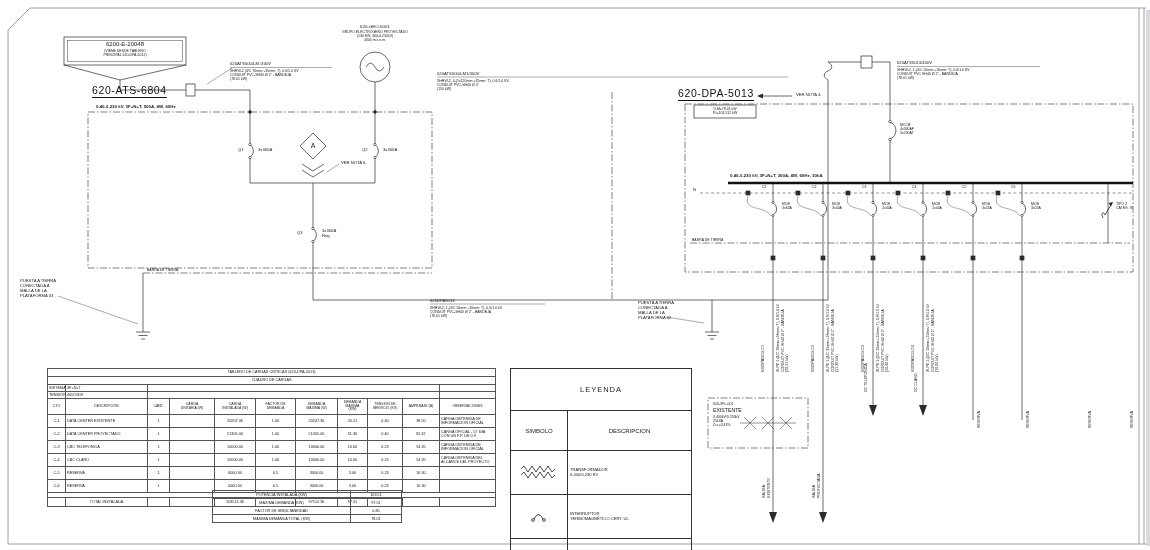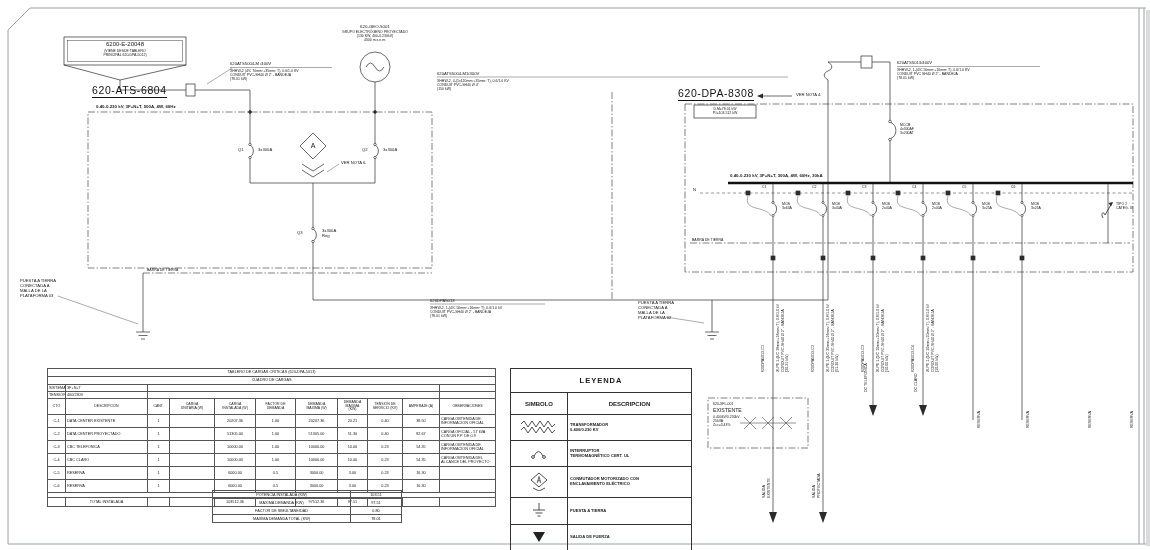--- a/index.html
+++ b/index.html
@@ -23,21 +23,21 @@
   #loadTable .hdr th{height:15px;font-size:3.5px;}
   #loadTable tbody td{height:12px;}
   #loadTable td.dsc{text-align:left;}
   #loadTable .gap td{height:4px;}
   #loadTable .tot td{height:8px;}
   #summaryTable{position:absolute;left:212px;top:490px;width:190px;font-size:3.8px;}
   #summaryTable td{border:0.5px solid #555;height:7px;padding:0 2px;}
   #summaryTable td.v{text-align:center;width:46px;}
   #summaryTable td.k{text-align:center;}
   #legendTable{position:absolute;left:510px;top:368px;width:182px;font-size:4.2px;}
-  #legendTable td,#legendTable th{border:0.7px solid #333;padding:5px 2px;font-weight:bold;}
+  #legendTable td,#legendTable th{border:0.7px solid #333;padding:14px 2px;font-weight:normal;}
   #legendTable .lt{height:13px;text-align:center;font-size:7.5px;letter-spacing:1px;}
   #legendTable .lh th{height:11px;text-align:center;font-size:6px;}
   #legendTable td.sym{width:52px;text-align:center;}
   #legendTable td.desc{font-size:4.1px;line-height:1.2;white-space:pre-line;}
   #legendTable tr.lr td{height:15px;}
 </style>
 </head>
 <body>
 
 <div id="sheet">
@@ -222,21 +222,21 @@
 
 <div class="lbl" style="left:20px;top:279px;">PUESTA A TIERRA
 CONECTADA A
 MALLA DE LA
 PLATAFORMA 03</div>
 <div class="lbl" style="left:638px;top:301px;">PUESTA A TIERRA
 CONECTADA A
 MALLA DE LA
 PLATAFORMA 02</div>
 
-<div class="title" style="left:678px;top:87px;">620-DPA-8308</div>
+<div class="title" style="left:678px;top:87px;">620-DPA-5013</div>
 <div class="lbl" style="left:796px;top:93px;">VER NOTA 4.</div>
 <div class="lbl c tiny" style="left:695px;top:106.5px;width:60px;">D.M=78.01 kW
 P.I=103.512 kW</div>
 <div class="lbl tiny" style="left:900px;top:123px;">MCCB
 4x300AF
 3x200AT</div>
 <div class="lbl b" style="left:730px;top:172.5px;font-size:4.4px;">0.40-0.230 kV, 3F+N+T, 300A, 4W, 60Hz, 30kA</div>
 <div class="lbl" style="left:693px;top:188px;">N</div>
 <div class="lbl tiny" style="left:692px;top:237.5px;">BARRA DE TIERRA</div>
 <div class="lbl tiny" style="left:1116px;top:202px;">TIPO 2

